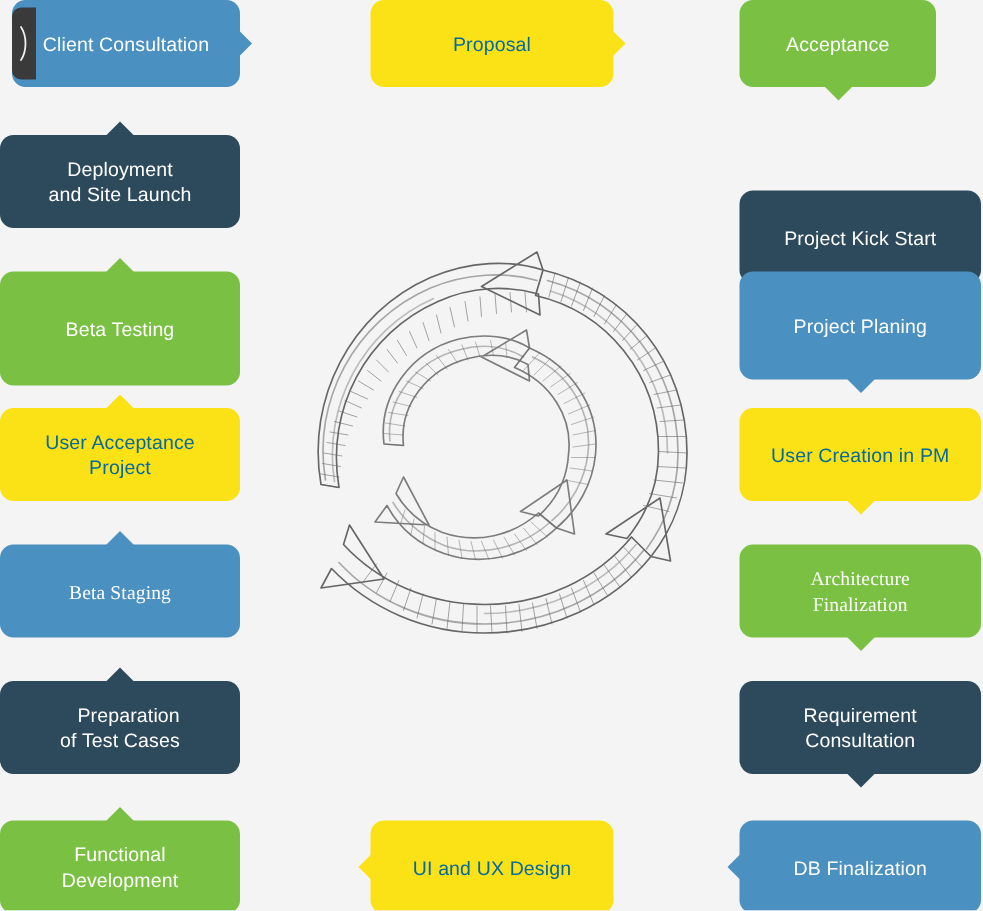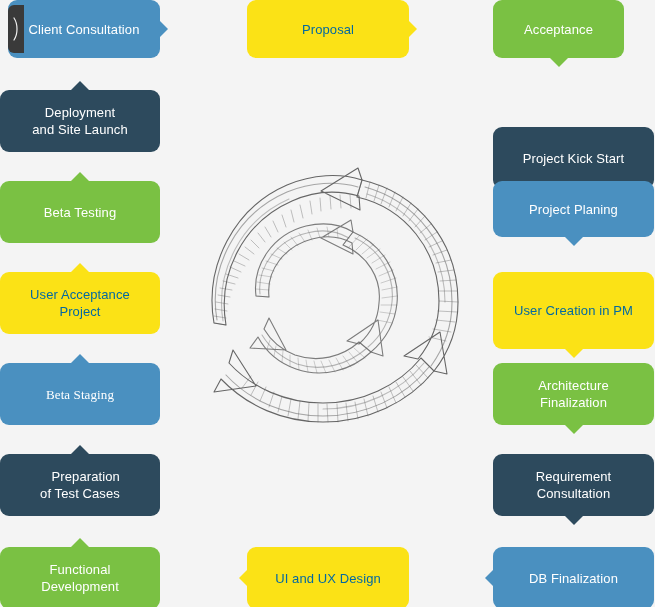--- a/index.html
+++ b/index.html
@@ -134,27 +134,27 @@
       </div>
       <div class="node c-yellow arrow-right" style="left: 247px; top: 0px; width: 162px; height: 58px; --notch: #fbe216;">
         <span class="label">Proposal</span>
       </div>
       <div class="node c-green arrow-down" style="left: 493px; top: 0px; width: 131px; height: 58px; --notch: #7ac143;">
         <span class="label">Acceptance</span>
       </div>
       <div class="node c-navy arrow-down" style="left: 493px; top: 90px; width: 161px; height: 62px; margin-top: 37px; --notch: #2d4a5d;">
         <span class="label">Project Kick Start</span>
       </div>
-      <div class="node c-blue arrow-down" style="left: 493px; top: 181px; width: 161px; height: 56px; --notch: #4a90c0;">
+      <div class="node c-blue arrow-down" style="left: 493px; top: 181px; width: 161px; height: 72px; --notch: #4a90c0;">
         <span class="label">Project Planing</span>
       </div>
-      <div class="node c-yellow arrow-down" style="left: 493px; top: 272px; width: 161px; height: 77px; --notch: #fbe216;">
+      <div class="node c-yellow arrow-down" style="left: 493px; top: 272px; width: 161px; height: 62px; --notch: #fbe216;">
         <span class="label">User Creation in PM</span>
       </div>
-      <div class="node c-green arrow-down" style="left: 493px; top: 363px; width: 161px; height: 62px; --notch: #7ac143;">
+      <div class="node c-green arrow-down" style="left: 493px; top: 363px; width: 161px; height: 62px; font-family: Liberation Serif, serif; --notch: #7ac143;">
         <span class="label">Architecture
 Finalization</span>
       </div>
       <div class="node c-navy arrow-down" style="left: 493px; top: 454px; width: 161px; height: 62px; --notch: #2d4a5d;">
         <span class="label">Requirement
 Consultation</span>
       </div>
       <div class="node c-blue arrow-left" style="left: 493px; top: 547px; width: 161px; height: 62px; --notch: #4a90c0;">
         <span class="label">DB Finalization</span>
       </div>
@@ -169,21 +169,21 @@
         <span class="label">Preparation
 of Test Cases</span>
       </div>
       <div class="node c-blue arrow-up" style="left: 0px; top: 363px; width: 160px; height: 62px; font-family: Liberation Serif, serif; --notch: #4a90c0;">
         <span class="label">Beta Staging</span>
       </div>
       <div class="node c-yellow arrow-up" style="left: 0px; top: 272px; width: 160px; height: 62px; --notch: #fbe216;">
         <span class="label">User Acceptance
 Project</span>
       </div>
-      <div class="node c-green arrow-up" style="left: 0px; top: 181px; width: 160px; height: 62px; --notch: #7ac143;">
+      <div class="node c-green arrow-up" style="left: 0px; top: 181px; width: 160px; height: 76px; --notch: #7ac143;">
         <span class="label">Beta Testing</span>
       </div>
       <div class="node c-navy arrow-up" style="left: 0px; top: 90px; width: 160px; height: 62px; --notch: #2d4a5d;">
         <span class="label">Deployment
 and Site Launch</span>
       </div>
     </div>
 
   <div id="sketch">
     <svg viewBox="0 0 300 280" xmlns="http://www.w3.org/2000/svg" fill="none" stroke="#5a5a5a" stroke-width="1.1" stroke-linecap="round" stroke-linejoin="round">

